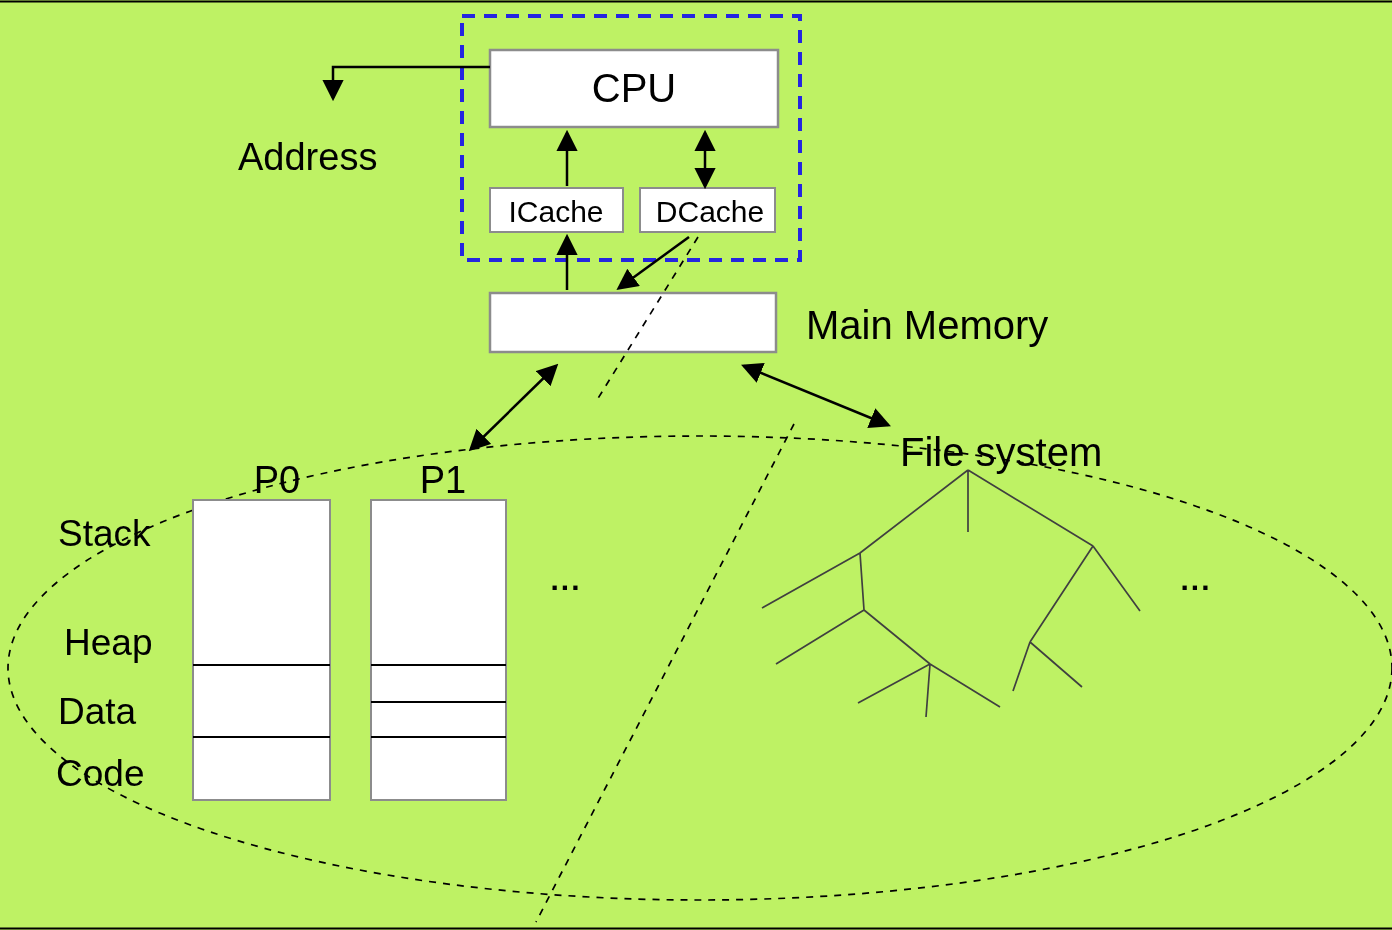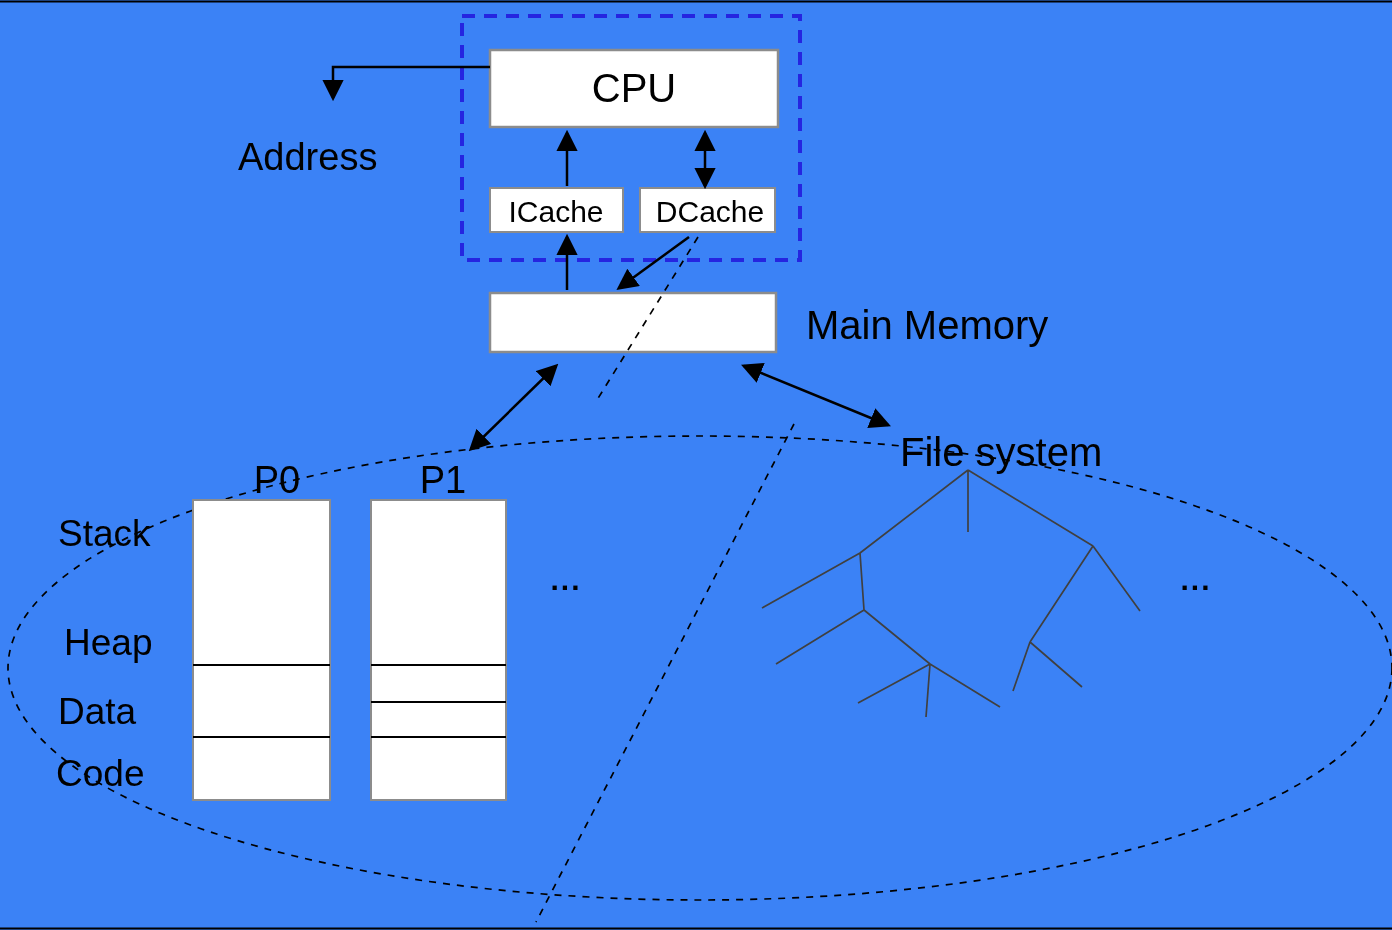--- a/index.html
+++ b/index.html
@@ -7,21 +7,21 @@
     padding: 0;
     background: #ffffff;
     width: 1392px;
     height: 930px;
     overflow: hidden;
   }
   .stage {
     position: relative;
     width: 1392px;
     height: 930px;
-    background: #3b82f6;
+    background: #bef264;
   }
   svg text {
     font-family: "Liberation Sans", "DejaVu Sans", sans-serif;
     fill: #000000;
   }
   .lbl-xl { font-size: 40px; }
   .lbl-lg { font-size: 38px; }
   .lbl-md { font-size: 30px; }
   .lbl-seg { font-size: 37px; }
   .lbl-dots { font-size: 30px; font-weight: bold; letter-spacing: 2px; }

